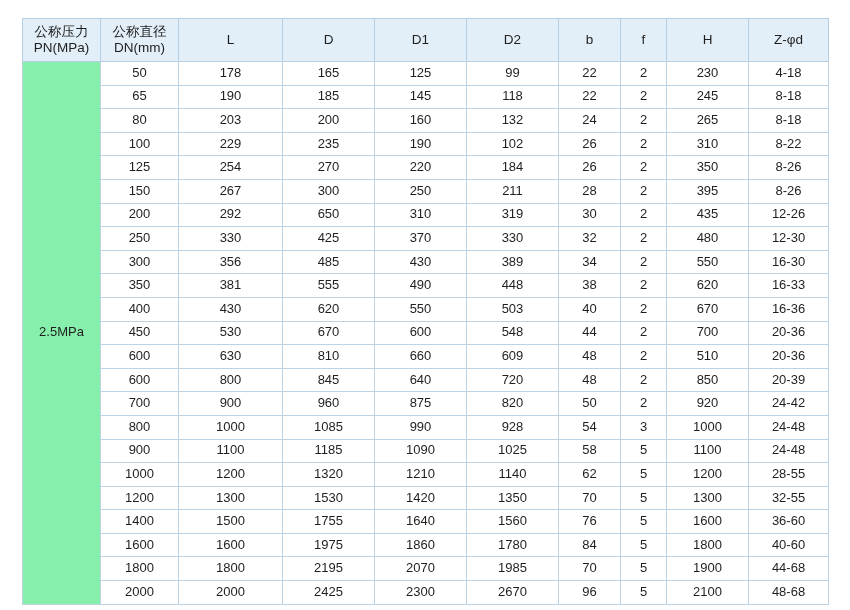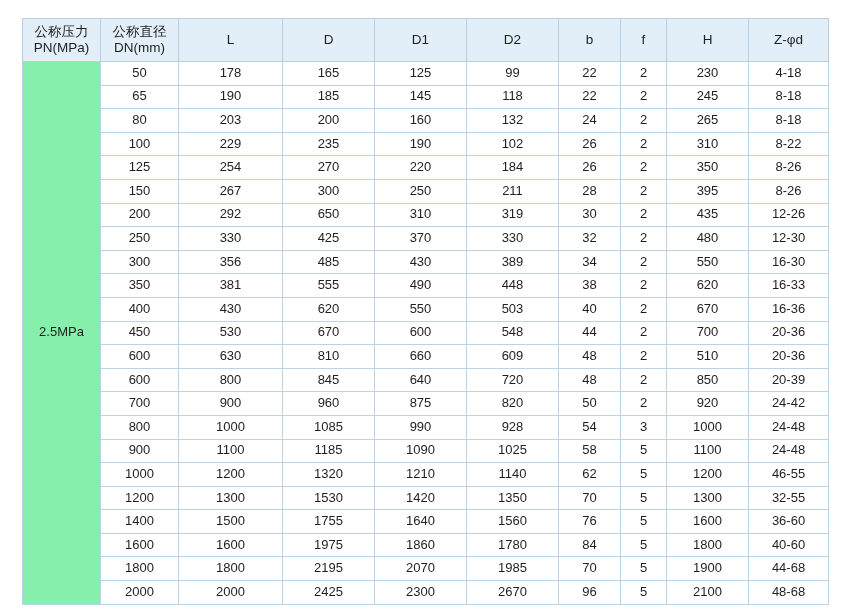--- a/index.html
+++ b/index.html
@@ -287,21 +287,21 @@
         </tr>
         <tr>
           <td>1000</td>
           <td>1200</td>
           <td>1320</td>
           <td>1210</td>
           <td>1140</td>
           <td>62</td>
           <td>5</td>
           <td>1200</td>
-          <td>46-55</td>
+          <td>28-55</td>
         </tr>
         <tr>
           <td>1200</td>
           <td>1300</td>
           <td>1530</td>
           <td>1420</td>
           <td>1350</td>
           <td>70</td>
           <td>5</td>
           <td>1300</td>

